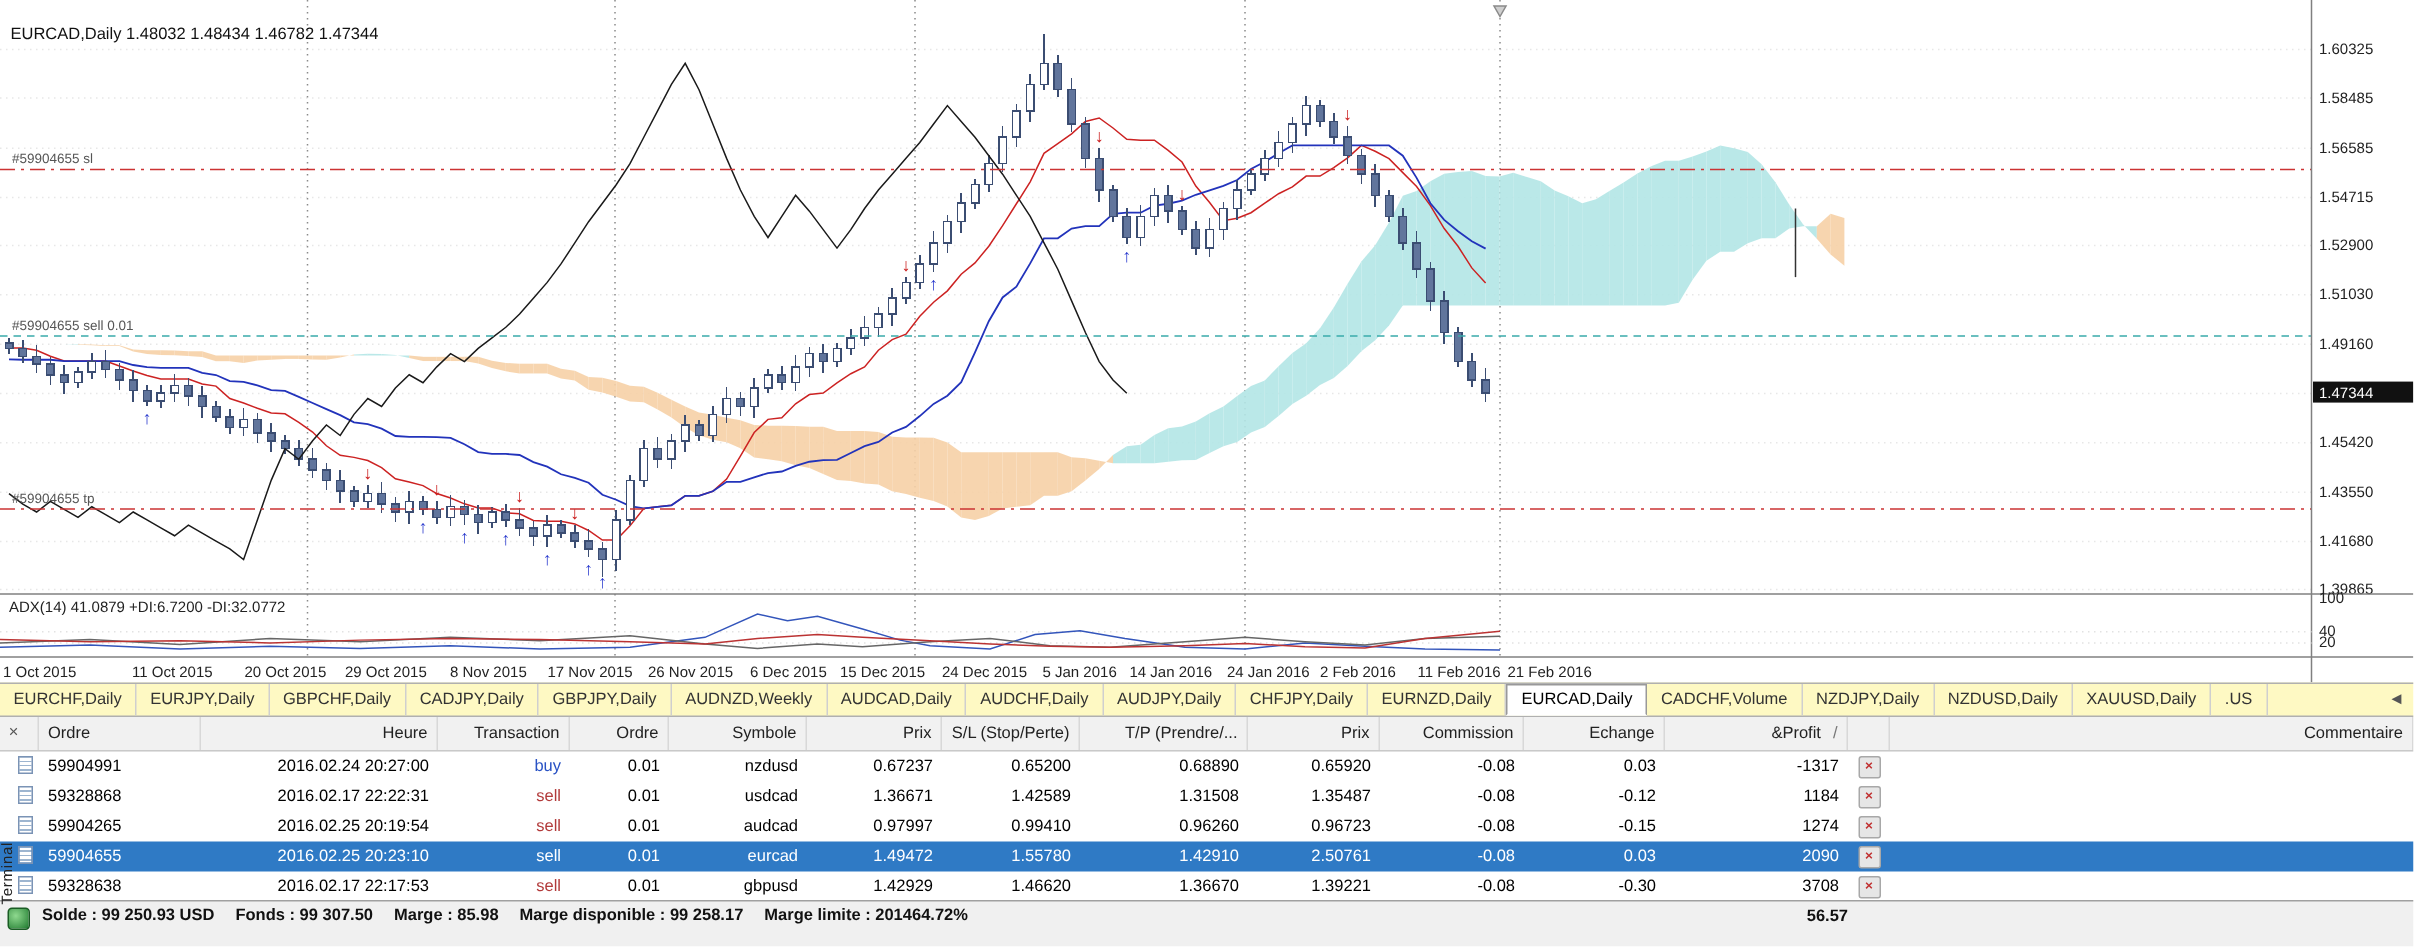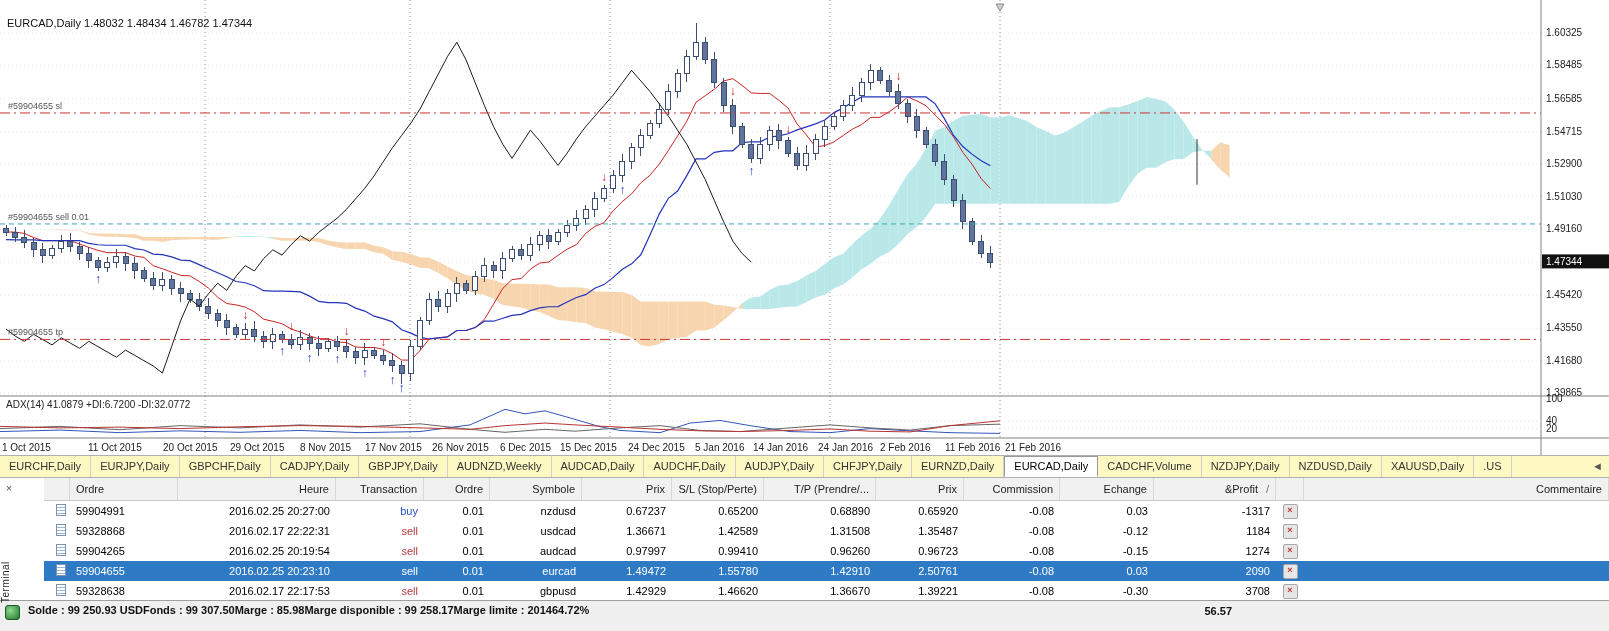--- a/index.html
+++ b/index.html
@@ -11,41 +11,41 @@
   .chart-title{position:absolute;left:7px;top:17px;font-size:11px;color:#111;}
   
   .tabbar{position:absolute;top:455px;left:0;width:1609px;height:23px;box-sizing:border-box;
     background:#fef9c3;border-top:1px solid #b0b0b0;border-bottom:1px solid #b0b0b0;
     display:flex;align-items:stretch;font-size:11px;color:#333;white-space:nowrap;}
   .tab{padding:4px 9px 0 9px;border-right:1px solid #cfcfcf;cursor:default;}
   .tab.active{background:#fff;border:1px solid #999;border-bottom:1px solid #fff;color:#000;padding-top:3px;}
   .tab-scroll{margin-left:auto;padding:4px 6px 0 6px;color:#555;}
   
   .terminal{position:absolute;top:478px;left:0;width:1609px;height:122px;background:#fff;}
-  .thead-row,.trow{display:grid;grid-template-columns:26px 108px 158px 88px 66px 92px 90px 92px 112px 88px 96px 94px 122px 28px minmax(0,1fr);font-size:11px;margin-left:44px;}
+  .thead-row,.trow{display:grid;grid-template-columns:26px 108px 158px 88px 66px 92px 90px 92px 112px 88px 96px 94px 122px 28px minmax(0,1fr);font-size:11px;}
   .thead-row{height:22px;line-height:22px;background:#f1f1f1;border-bottom:1px solid #c9c9c9;color:#222;}
   .hcell{border-right:1px solid #d8d8d8;padding:0 6px;overflow:hidden;white-space:nowrap;text-overflow:ellipsis;}
   .trow{height:20px;line-height:20px;color:#000;}
   .trow .cell{padding:0 6px;white-space:nowrap;overflow:hidden;}
   .trow.selected{background:#2f7ac5;color:#fff;}
   .al{text-align:left}.ar{text-align:right}.ac{text-align:center}
   .buy{color:#2952c4}.sell{color:#b23a3a}
   .selected .buy,.selected .sell{color:#fff}
   .sort{color:#777;margin-left:8px;}
   .doc-icon{display:inline-block;width:10px;height:12px;margin-top:3px;margin-left:6px;box-sizing:border-box;
     border:1px solid #7a93b5;background:repeating-linear-gradient(to bottom,#ffffff 0 2px,#9db5d0 2px 3px);}
   .xbtn{width:13px;height:13px;margin:3px auto 0 auto;background:#e6e6e6;border:1px solid #a8a8a8;border-radius:2px;
     color:#c03030;font-size:9px;line-height:11px;text-align:center;font-weight:bold;cursor:pointer;}
   .t-close{position:absolute;left:3px;top:482px;width:12px;height:12px;font-size:11px;line-height:12px;text-align:center;color:#555;cursor:pointer;}
   
   .statusbar{position:absolute;top:600px;left:0;width:1609px;height:31px;box-sizing:border-box;background:#f0f0f0;
     border-top:1px solid #a0a0a0;font-size:11px;font-weight:bold;color:#111;display:flex;align-items:flex-start;padding-top:3px;}
   .sb-icon{width:13px;height:13px;margin:1px 8px 0 5px;border-radius:3px;border:1px solid #1a5c24;
     background:radial-gradient(circle at 35% 35%,#8fd98f,#1f7a2f);}
-  .segs{display:flex;}
+  .segs{display:flex;gap:14px;}
   .total-profit{position:absolute;right:377px;top:4px;font-weight:bold;}
   .side-label{position:absolute;left:0;top:546px;width:13px;height:72px;font-size:10px;color:#222;
     writing-mode:vertical-rl;transform:rotate(180deg);text-align:center;letter-spacing:.5px;}
 </style>
 </head>
 <body>
 
 <div class="app">
 
   <div class="chart-area">
@@ -552,21 +552,21 @@
           <div class="hcell ar">Echange</div>
           <div class="hcell ar">&amp;Profit<span class="sort">/</span></div>
           <div class="hcell ac"></div>
           <div class="hcell ar">Commentaire</div>
         </div>
       </div>
     <div id="tbody">
         <div class="trow">
           <div class="cell al"><span class="doc-icon"></span></div>
           <div class="cell al">59904991</div>
-          <div class="cell ar">2016.02.25 20:27:00</div>
+          <div class="cell ar">2016.02.24 20:27:00</div>
           <div class="cell ar buy">buy</div>
           <div class="cell ar">0.01</div>
           <div class="cell ar">nzdusd</div>
           <div class="cell ar">0.67237</div>
           <div class="cell ar">0.65200</div>
           <div class="cell ar">0.68890</div>
           <div class="cell ar">0.65920</div>
           <div class="cell ar">-0.08</div>
           <div class="cell ar">0.03</div>
           <div class="cell ar">-1317</div>

